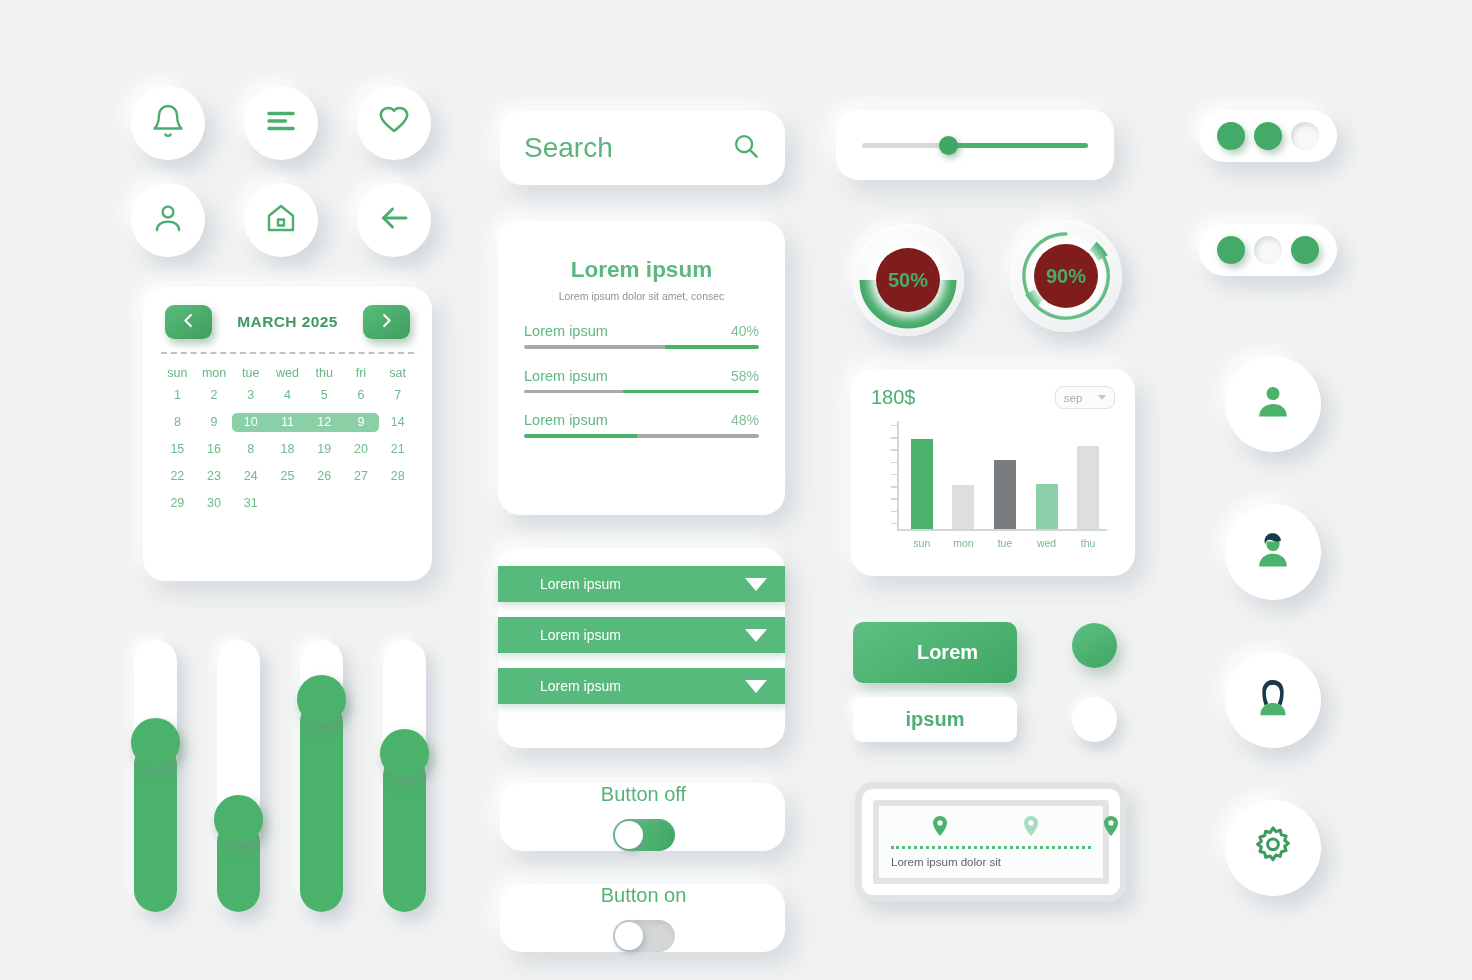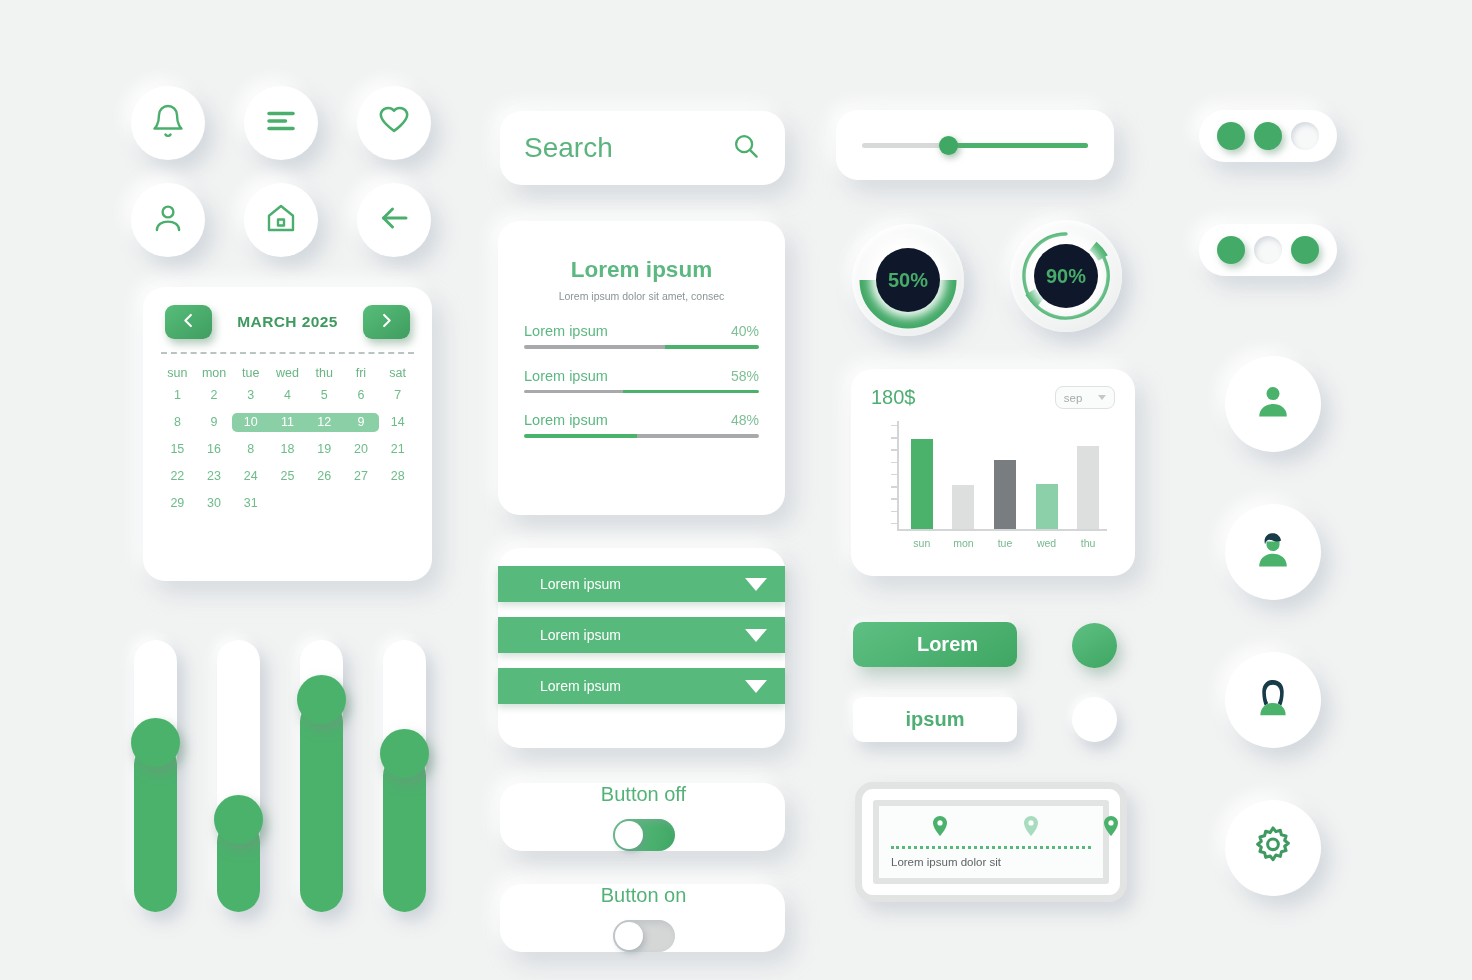--- a/index.html
+++ b/index.html
@@ -127,21 +127,21 @@
   .gauge { position:absolute; width:112px; height:112px; }
   .gauge .bowl {
     position:absolute; inset:0; border-radius:50%;
     background: radial-gradient(circle at 38% 32%, #ffffff 0%, #f4f5f5 58%, #e7e9ea 100%);
     box-shadow: 8px 10px 20px rgba(170,182,196,0.5), -6px -6px 14px rgba(255,255,255,0.95),
                 inset 2px 3px 6px rgba(255,255,255,0.9);
   }
   .gauge svg { position:absolute; inset:0; }
   .gauge .hub {
     position:absolute; left:24px; top:24px; width:64px; height:64px; border-radius:50%;
-    background:#0f172a; box-shadow: 0 0 10px 6px rgba(255,255,255,0.9);
+    background:#7f1d1d; box-shadow: 0 0 10px 6px rgba(255,255,255,0.9);
     display:flex; align-items:center; justify-content:center;
   }
   .gauge .hub span { font-size:20px; font-weight:bold; color:#47ab69; }
 
   
   #chart-card { left:851px; top:369px; width:284px; height:207px; padding:17px 20px 0; }
   .ch-head { display:flex; align-items:center; justify-content:space-between; }
   .ch-amount { font-size:20px; color:#4eae72; }
   .ch-select {
     width:60px; height:23px; border-radius:8px; border:1.3px solid #e0e1e1; background:#fafbfb;
@@ -153,21 +153,21 @@
   .ch-axis-y { position:absolute; left:26px; top:0; bottom:0; width:1.6px; background:#d3d5d6; }
   .ch-axis-x { position:absolute; left:26px; right:8px; bottom:0; height:1.6px; background:#d3d5d6; }
   .ch-tick { position:absolute; left:20px; width:7px; height:1.4px; background:#d3d5d6; }
   .ch-bars { position:absolute; left:30px; right:6px; bottom:2px; top:0; display:flex; align-items:flex-end; justify-content:space-around; }
   .ch-bar { width:22px; }
   .ch-labels { display:flex; justify-content:space-around; margin-top:6px; padding:0 6px 0 30px; }
   .ch-labels span { font-size:10.5px; color:#77b98e; width:22px; text-align:center; }
 
   
   #btn-lorem {
-    left:853px; top:622px; width:164px; height:45px; border-radius:10px;
+    left:853px; top:622px; width:164px; height:61px; border-radius:10px;
     background: linear-gradient(150deg,#5ec083,#3fa662);
     box-shadow: 6px 9px 16px rgba(150,180,165,0.55), -3px -3px 8px rgba(255,255,255,0.7);
     display:flex; align-items:center; justify-content:center; cursor:pointer;padding-left:25px;
   }
   #btn-lorem span { font-size:20px; font-weight:bold; color:#ffffff; }
   #btn-ipsum {
     left:853px; top:697px; width:164px; height:45px; border-radius:10px; background:#ffffff;
     box-shadow: 6px 9px 16px rgba(170,182,196,0.45), -4px -4px 10px rgba(255,255,255,0.95);
     display:flex; align-items:center; justify-content:center; cursor:pointer;
   }

